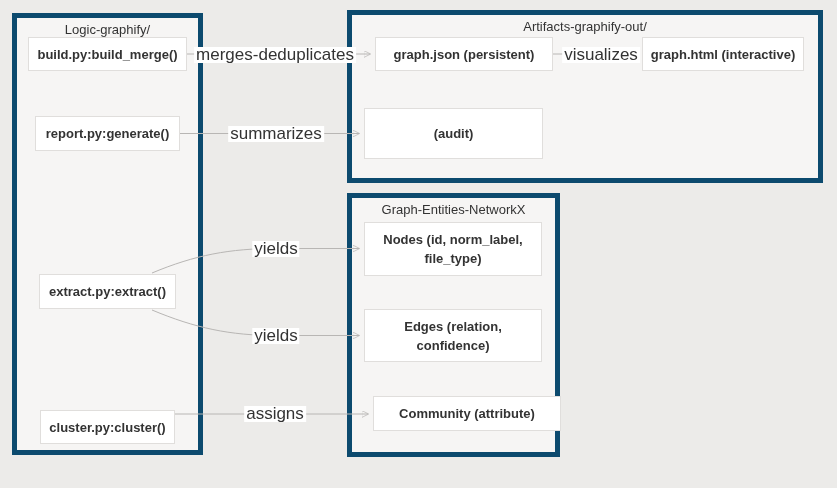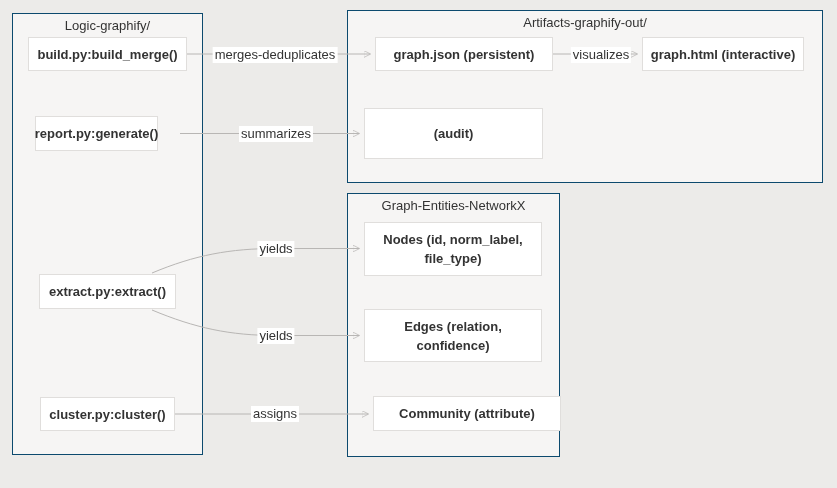--- a/index.html
+++ b/index.html
@@ -11,21 +11,21 @@
   .canvas {
     position: relative;
     width: 837px;
     height: 488px;
     background: #ecebe9;
     overflow: hidden;
   }
   .cluster {
     position: absolute;
     background: #f6f5f4;
-    border: 1px solid #0c4a6e;
+    border: 5px solid #0c4a6e;
     box-sizing: border-box;
     z-index: 1;
   }
   .cluster-label {
     position: absolute;
     top: 4px;
     left: 0;
     right: 0;
     text-align: center;
     font-size: 13px;
@@ -56,21 +56,21 @@
     line-height: 19px;
     color: #333333;
     z-index: 3;
     font-weight: bold;
   }
   .edge-label {
     position: absolute;
     transform: translate(-50%, -50%);
     background: #ffffff;
     padding: 0 2px;
-    font-size: 13px;
+    font-size: 17px;
     line-height: 16px;
     color: #333333;
     white-space: nowrap;
     z-index: 3;
   }
 </style>
 </head>
 <body>
 
 <div class="canvas">
@@ -98,29 +98,29 @@
     <path d="M180,133.5 L359,133.5" marker-end="url(#arrow)"></path>
     <path d="M152,273 C195,255 230,248.5 276,248.5 L359,248.5" marker-end="url(#arrow)"></path>
     <path d="M152,310 C195,328 230,335.5 276,335.5 L359,335.5" marker-end="url(#arrow)"></path>
     <path d="M175,414 L368,414" marker-end="url(#arrow)"></path>
   </svg>
 
   <div class="node" style="left:28px; top:37px; width:159px; height:34px;">
     <div>build.py:build_merge()</div>
   </div>
 
-  <div class="node" style="left:35px; top:116px; width:123px; height:35px;">
+  <div class="node" style="left:35px; top:116px; width:145px; height:35px;">
     <div>report.py:generate()</div>
   </div>
 
   <div class="node" style="left:39px; top:274px; width:137px; height:35px;">
     <div>extract.py:extract()</div>
   </div>
 
-  <div class="node" style="left:40px; top:397px; width:135px; height:34px;">
+  <div class="node" style="left:40px; top:410px; width:135px; height:34px;">
     <div>cluster.py:cluster()</div>
   </div>
 
   <div class="node" style="left:375px; top:37px; width:178px; height:34px;">
     <div>graph.json (persistent)</div>
   </div>
 
   <div class="node" style="left:642px; top:37px; width:162px; height:34px;">
     <div>graph.html (interactive)</div>
   </div>

